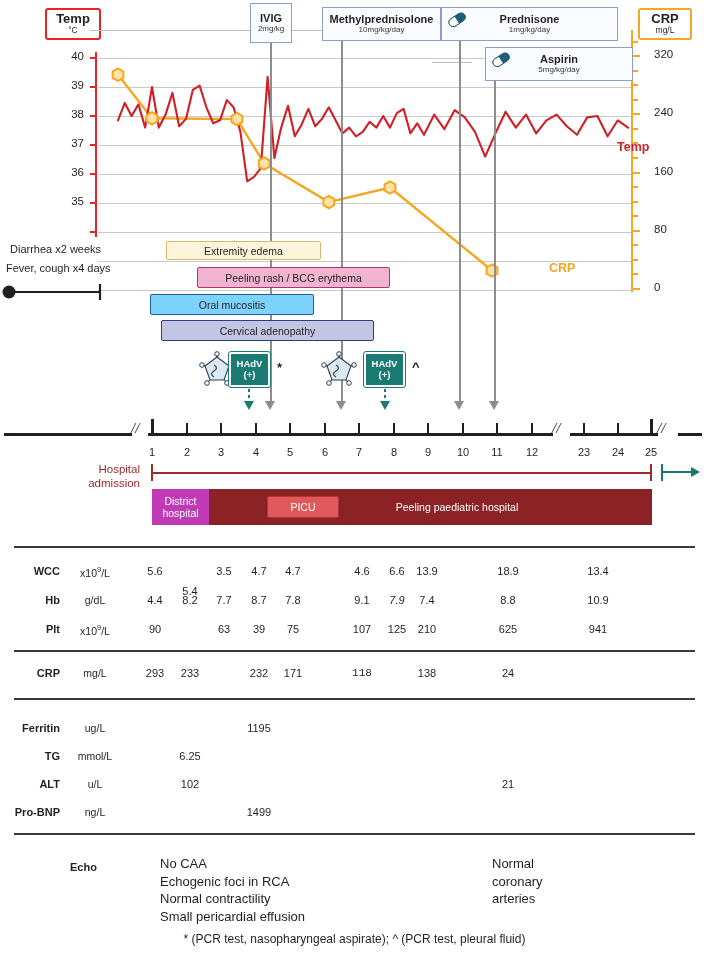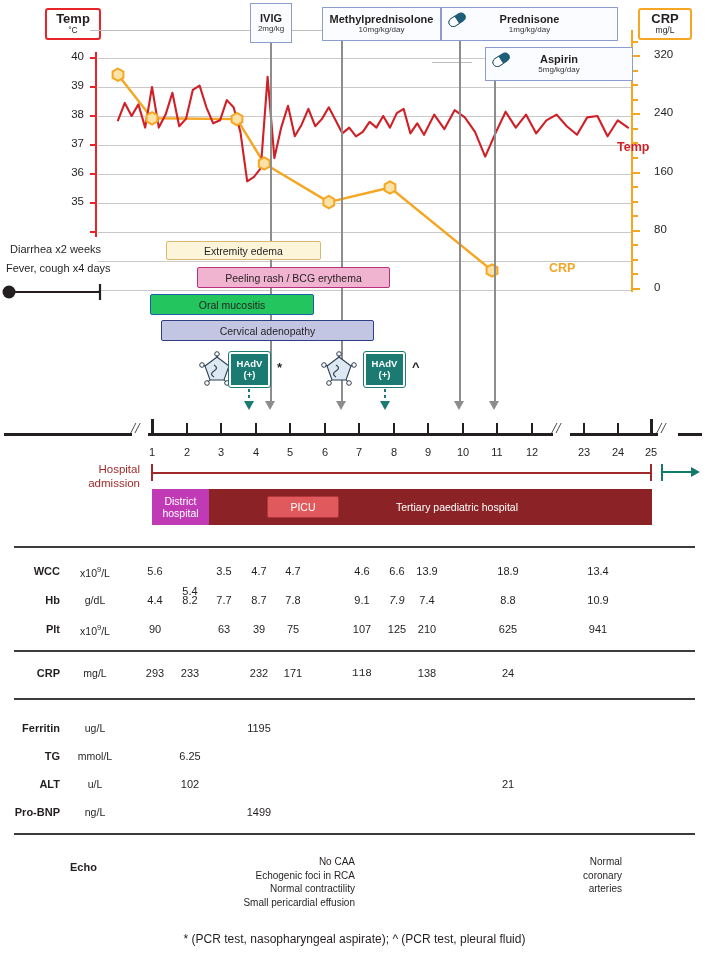--- a/index.html
+++ b/index.html
@@ -70,21 +70,21 @@
           border-bottom:5px solid transparent;border-left:9px solid #157a6e;}
   .hbar{position:absolute;box-sizing:border-box;display:flex;align-items:center;
         justify-content:center;font-size:10.5px;color:#fff;line-height:1.15;
         text-align:center;}
   
   .hr{position:absolute;height:2.2px;background:#3b3b3b;}
   .rowlab{position:absolute;font-size:11px;font-weight:bold;text-align:right;color:#231f20;}
   .rowunit{position:absolute;font-size:10.5px;text-align:center;color:#231f20;}
   .cell{position:absolute;font-size:11px;text-align:center;color:#231f20;}
   .echolab{position:absolute;font-size:11px;font-weight:bold;color:#231f20;}
-  .echotxt{position:absolute;font-size:10px;text-align:right;line-height:1.35;color:#231f20;}
+  .echotxt{position:absolute;font-size:13px;text-align:left;line-height:1.35;color:#231f20;}
   .foot{position:absolute;font-size:12px;text-align:center;width:709px;color:#231f20;}
   sup{font-size:7.5px;vertical-align:super;}
 </style>
 </head>
 <body>
 
 <div id="chart">
 
   <div class="abs axbox temp-box" style="left:45px;top:8px;width:42px;">
     <span class="t1">Temp</span>
@@ -214,21 +214,21 @@
   <line x1="9" y1="9" x2="101" y2="9" stroke="#231f20" stroke-width="2.2"></line>
   <line x1="100" y1="1" x2="100" y2="17" stroke="#231f20" stroke-width="2.2"></line>
 </svg>
 
 <div class="sbar" style="left:166px;top:241px;width:155px;height:19px;background:#fcf5da;border-color:#d6b870;">
   <span>Extremity edema</span>
 </div>
 <div class="sbar" style="left:197px;top:267px;width:193px;height:21px;background:#f0b3d0;border-color:#b8307a;">
   <span>Peeling rash / BCG erythema</span>
 </div>
-<div class="sbar" style="left:150px;top:294px;width:164px;height:21px;background:#22c55e;border-color:#1f5fa8;">
+<div class="sbar" style="left:150px;top:294px;width:164px;height:21px;background:#7dd3fc;border-color:#1f5fa8;">
   <span>Oral mucositis</span>
 </div>
 <div class="sbar" style="left:161px;top:320px;width:213px;height:21px;background:#c3c6e3;border-color:#303e87;">
   <span>Cervical adenopathy</span>
 </div>
 
 <svg class="abs" style="left:196px;top:349px;" width="42" height="42">
   <g stroke="#2d3e50" stroke-width="1.1" fill="#dce9f2">
     <polygon points="21,8 33,17 28,31 14,31 9,17"></polygon>
   </g>
@@ -329,21 +329,21 @@
   <div>admission</div>
 </div>
 <div class="hosp-line" style="left:152px;top:472px;width:500px;"></div>
 <div class="hosp-cap" style="left:151px;top:464px;height:17px;"></div>
 <div class="hosp-cap" style="left:650px;top:464px;height:17px;"></div>
 <div class="hosp-cap" style="left:661px;top:464px;height:17px;background:#157a6e;"></div>
 <div class="arrw" style="left:662px;top:471px;width:30px;"></div>
 <div class="arrw-h" style="left:691px;top:467px;"></div>
 
 <div class="hbar" style="left:152px;top:489px;width:500px;height:36px;background:#8b2326;">
-  <span style="margin-left:110px;">Tertiary paediatric hospital</span>
+  <span style="margin-left:110px;">Peeling paediatric hospital</span>
 </div>
 <div class="hbar" style="left:152px;top:489px;width:57px;height:36px;background:#c13ab5;white-space:pre-line;">
   <span>District
 hospital</span>
 </div>
 <div class="hbar" style="left:267px;top:496px;width:72px;height:22px;background:#e0595c;border:1.6px solid #b3343a;border-radius:2px;">
   <span>PICU</span>
 </div>
 
 <div class="hr" style="left:14px;top:546px;width:681px;"></div>

